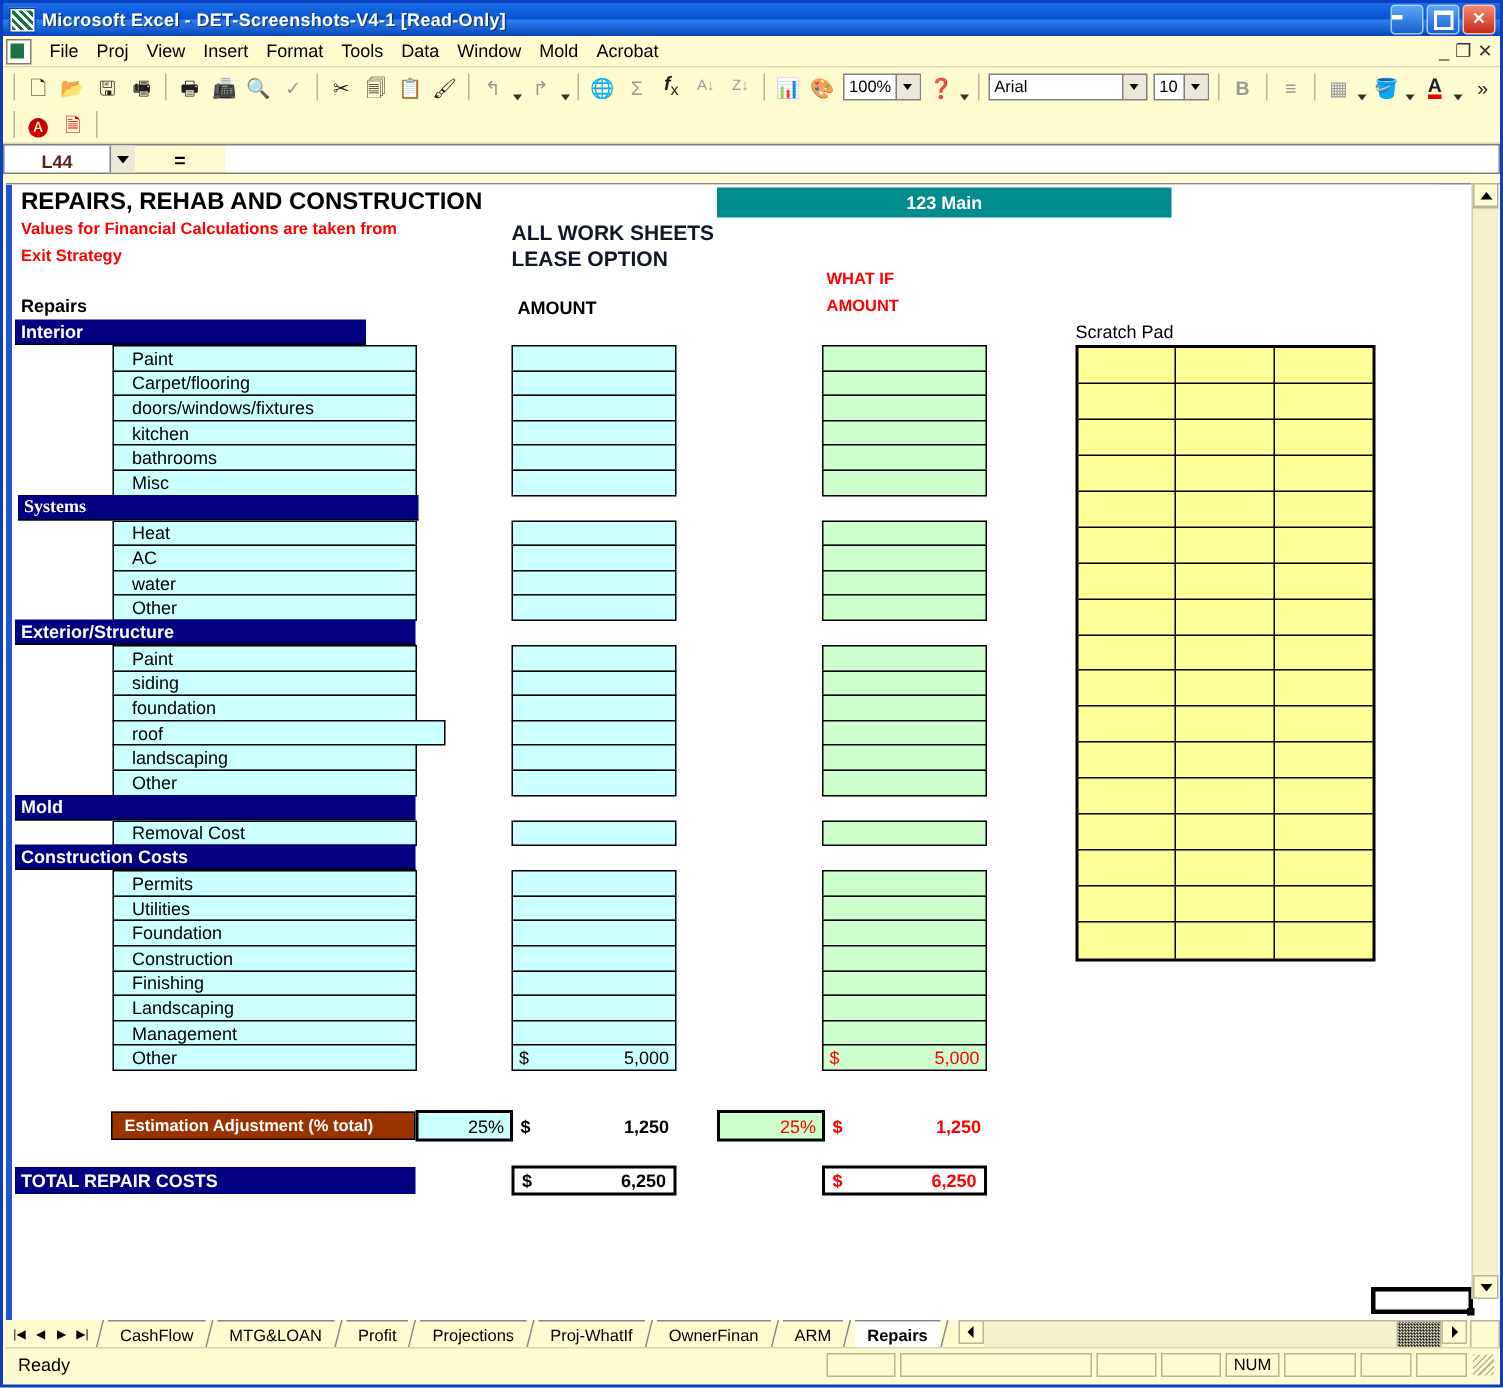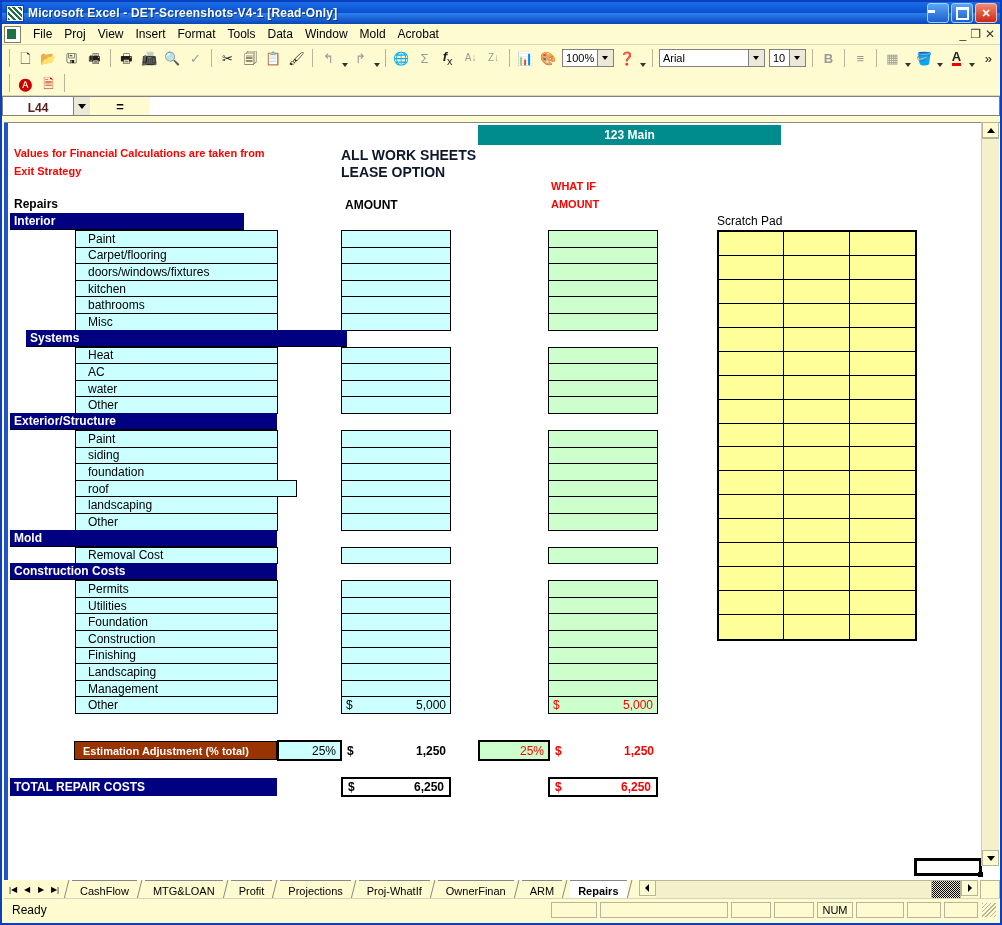--- a/index.html
+++ b/index.html
@@ -360,20 +360,21 @@
           <i></i>
         </div>
     </div>
     <div class="eqbox">=</div>
     <div class="fedit"></div>
   </div>
 
   <div class="sheetwrap">
     <div class="sheet">
 
+      <div class="abs t-title" style="left:6px;top:3px;">REPAIRS, REHAB AND CONSTRUCTION</div>
       <div class="abs t-red" style="left:6px;top:24px;">Values for Financial Calculations are taken from</div>
       <div class="abs t-red" style="left:6px;top:42px;">Exit Strategy</div>
 
       <div class="abs t-blue" style="left:333px;top:24px;">ALL WORK SHEETS</div>
       <div class="abs t-blue" style="left:333px;top:41px;">LEASE OPTION</div>
 
       <div class="abs banner" style="left:470px;top:2px;width:303px;height:20px;">123 Main</div>
 
       <div class="abs t-bold" style="left:6px;top:74px;">Repairs</div>
       <div class="abs t-bold" style="left:337px;top:75px;">AMOUNT</div>
@@ -448,21 +449,21 @@
           <div class="abs incell green" style="left:540px;top:140.2px;width:110px;height:17.6px;"></div>
           <div class="abs lblcell" style="left:67px;top:156.8px;width:203px;height:17.6px;">kitchen</div>
           <div class="abs incell" style="left:333px;top:156.8px;width:110px;height:17.6px;"></div>
           <div class="abs incell green" style="left:540px;top:156.8px;width:110px;height:17.6px;"></div>
           <div class="abs lblcell" style="left:67px;top:173.4px;width:203px;height:17.6px;">bathrooms</div>
           <div class="abs incell" style="left:333px;top:173.4px;width:110px;height:17.6px;"></div>
           <div class="abs incell green" style="left:540px;top:173.4px;width:110px;height:17.6px;"></div>
           <div class="abs lblcell" style="left:67px;top:190px;width:203px;height:17.6px;">Misc</div>
           <div class="abs incell" style="left:333px;top:190px;width:110px;height:17.6px;"></div>
           <div class="abs incell green" style="left:540px;top:190px;width:110px;height:17.6px;"></div>
-          <div class="abs grphdr" style="left:18px;top:206.60000000000002px;width:321px;height:17px;">Systems</div>
+          <div class="abs grphdr" style="left:4px;top:206.60000000000002px;width:267px;height:17px;font-family:Liberation Serif, serif;">Systems</div>
           <div class="abs lblcell" style="left:67px;top:223.60000000000002px;width:203px;height:17.6px;">Heat</div>
           <div class="abs incell" style="left:333px;top:223.60000000000002px;width:110px;height:17.6px;"></div>
           <div class="abs incell green" style="left:540px;top:223.60000000000002px;width:110px;height:17.6px;"></div>
           <div class="abs lblcell" style="left:67px;top:240.20000000000002px;width:203px;height:17.6px;">AC</div>
           <div class="abs incell" style="left:333px;top:240.20000000000002px;width:110px;height:17.6px;"></div>
           <div class="abs incell green" style="left:540px;top:240.20000000000002px;width:110px;height:17.6px;"></div>
           <div class="abs lblcell" style="left:67px;top:256.8px;width:203px;height:17.6px;">water</div>
           <div class="abs incell" style="left:333px;top:256.8px;width:110px;height:17.6px;"></div>
           <div class="abs incell green" style="left:540px;top:256.8px;width:110px;height:17.6px;"></div>
           <div class="abs lblcell" style="left:67px;top:273.40000000000003px;width:203px;height:17.6px;">Other</div>

